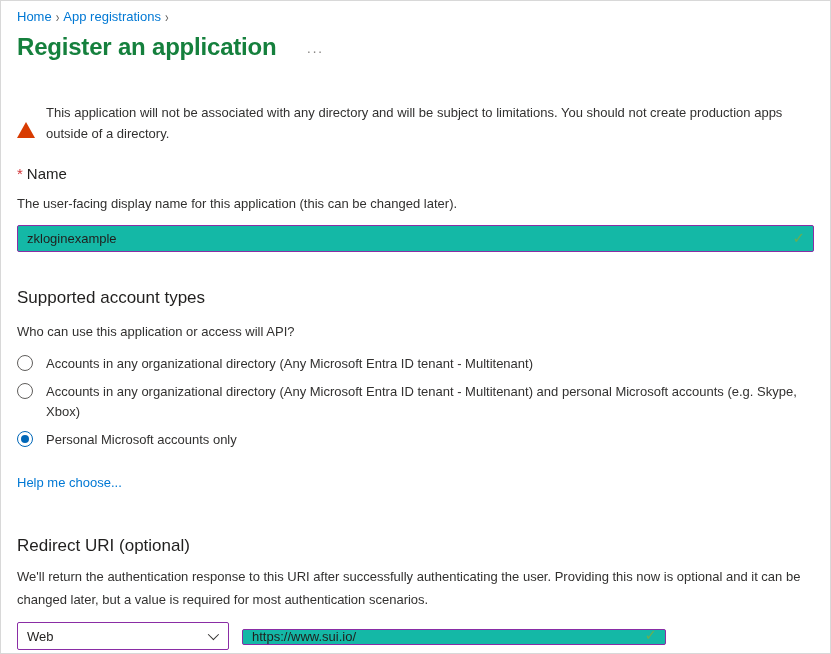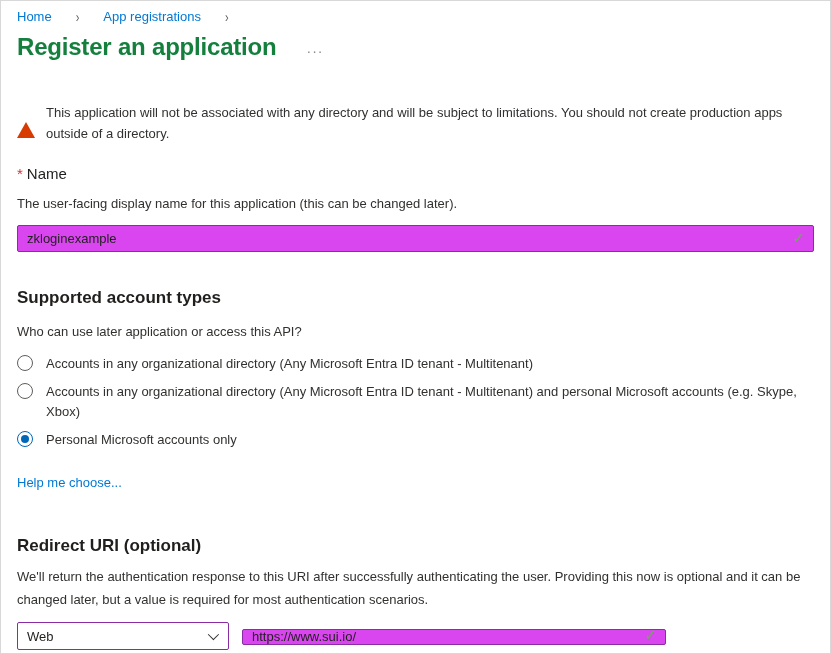--- a/index.html
+++ b/index.html
@@ -7,21 +7,21 @@
   body {
     font-family: "Liberation Sans", "DejaVu Sans", sans-serif;
     background: #ffffff;
     color: #323130;
     border: 1px solid #d8d8d8;
     overflow: hidden;
   }
   .content { padding: 0 16px; }
 
   
-  .breadcrumb { padding-top: 8px; font-size: 13px; display: flex; align-items: center; gap: 24px; }
+  .breadcrumb { padding-top: 8px; font-size: 13px; display: flex; align-items: center; gap: 4px; }
   .breadcrumb a { color: #0078d4; text-decoration: none; cursor: pointer; }
   .crumb-sep { color: #605e5c; font-size: 11px; transform: scaleY(1.25); display: inline-block; }
 
   
   .title-row { margin-top: 9px; display: flex; align-items: center; }
   .page-title { font-size: 24px; font-weight: 700; color: #15803d; letter-spacing: -0.2px; }
   .ellipsis-btn { margin-left: 30px; color: #8a8886; font-size: 14px; letter-spacing: 1px; cursor: pointer; line-height: 10px; padding-top: 8px; }
 
   
   .warning { margin-top: 41px; display: flex; gap: 11px; }
@@ -44,29 +44,29 @@
   .required-star { color: #d13438; margin-right: 4px; }
   .field-desc { margin-top: 13px; font-size: 13px; line-height: 18px; }
 
   
   .text-input-wrap { position: relative; margin-top: 12px; }
   .azure-input {
     width: 100%; height: 27px;
     border: 1.5px solid #8a2da5; border-radius: 2px;
     font-family: "Liberation Sans", "DejaVu Sans", sans-serif;
     font-size: 13px; color: #201f1e; padding: 0 28px 0 9px;
-    outline: none; background: #d946ef;
+    outline: none; background: #14b8a6;
   }
   .valid-check {
     position: absolute; right: 9px; top: 50%; transform: translateY(-54%);
     color: #6aae54; font-size: 15px; font-weight: 400; pointer-events: none;
   }
 
   
-  .section-heading { font-size: 17px; color: #201f1e; font-weight: 700; }
+  .section-heading { font-size: 17px; color: #201f1e; font-weight: 400; }
   .heading-account { margin-top: 36px; }
   .heading-redirect { margin-top: 45px; }
   .question { margin-top: 16px; font-size: 13px; }
 
   
   .radio-group { margin-top: 15px; }
   .radio-row { display: flex; gap: 13px; margin-bottom: 8px; cursor: pointer; align-items: flex-start; }
   .radio-circle {
     width: 16px; height: 16px; flex: 0 0 16px; border-radius: 50%;
     border: 1px solid #605e5c; background: #fff; margin-top: 1px; position: relative;
@@ -129,21 +129,21 @@
     <span class="required-star">*</span><span>Name</span>
   </div>
   <p class="field-desc">The user-facing display name for this application (this can be changed later).</p>
   <div class="text-input-wrap">
     <input class="azure-input" type="text" value="zkloginexample" style="">
     <span class="valid-check">✓</span>
   </div>
 
   
   <h2 class="section-heading heading-account">Supported account types</h2>
-  <p class="question">Who can use later application or access this API?</p>
+  <p class="question">Who can use this application or access will API?</p>
 
   <div class="radio-group">
     <div class="radio-row">
       <span class="radio-circle"></span>
       <span class="radio-label">Accounts in any organizational directory (Any Microsoft Entra ID tenant - Multitenant)</span>
     </div>
     <div class="radio-row">
       <span class="radio-circle"></span>
       <span class="radio-label">Accounts in any organizational directory (Any Microsoft Entra ID tenant - Multitenant) and personal Microsoft accounts (e.g. Skype, Xbox)</span>
     </div>

